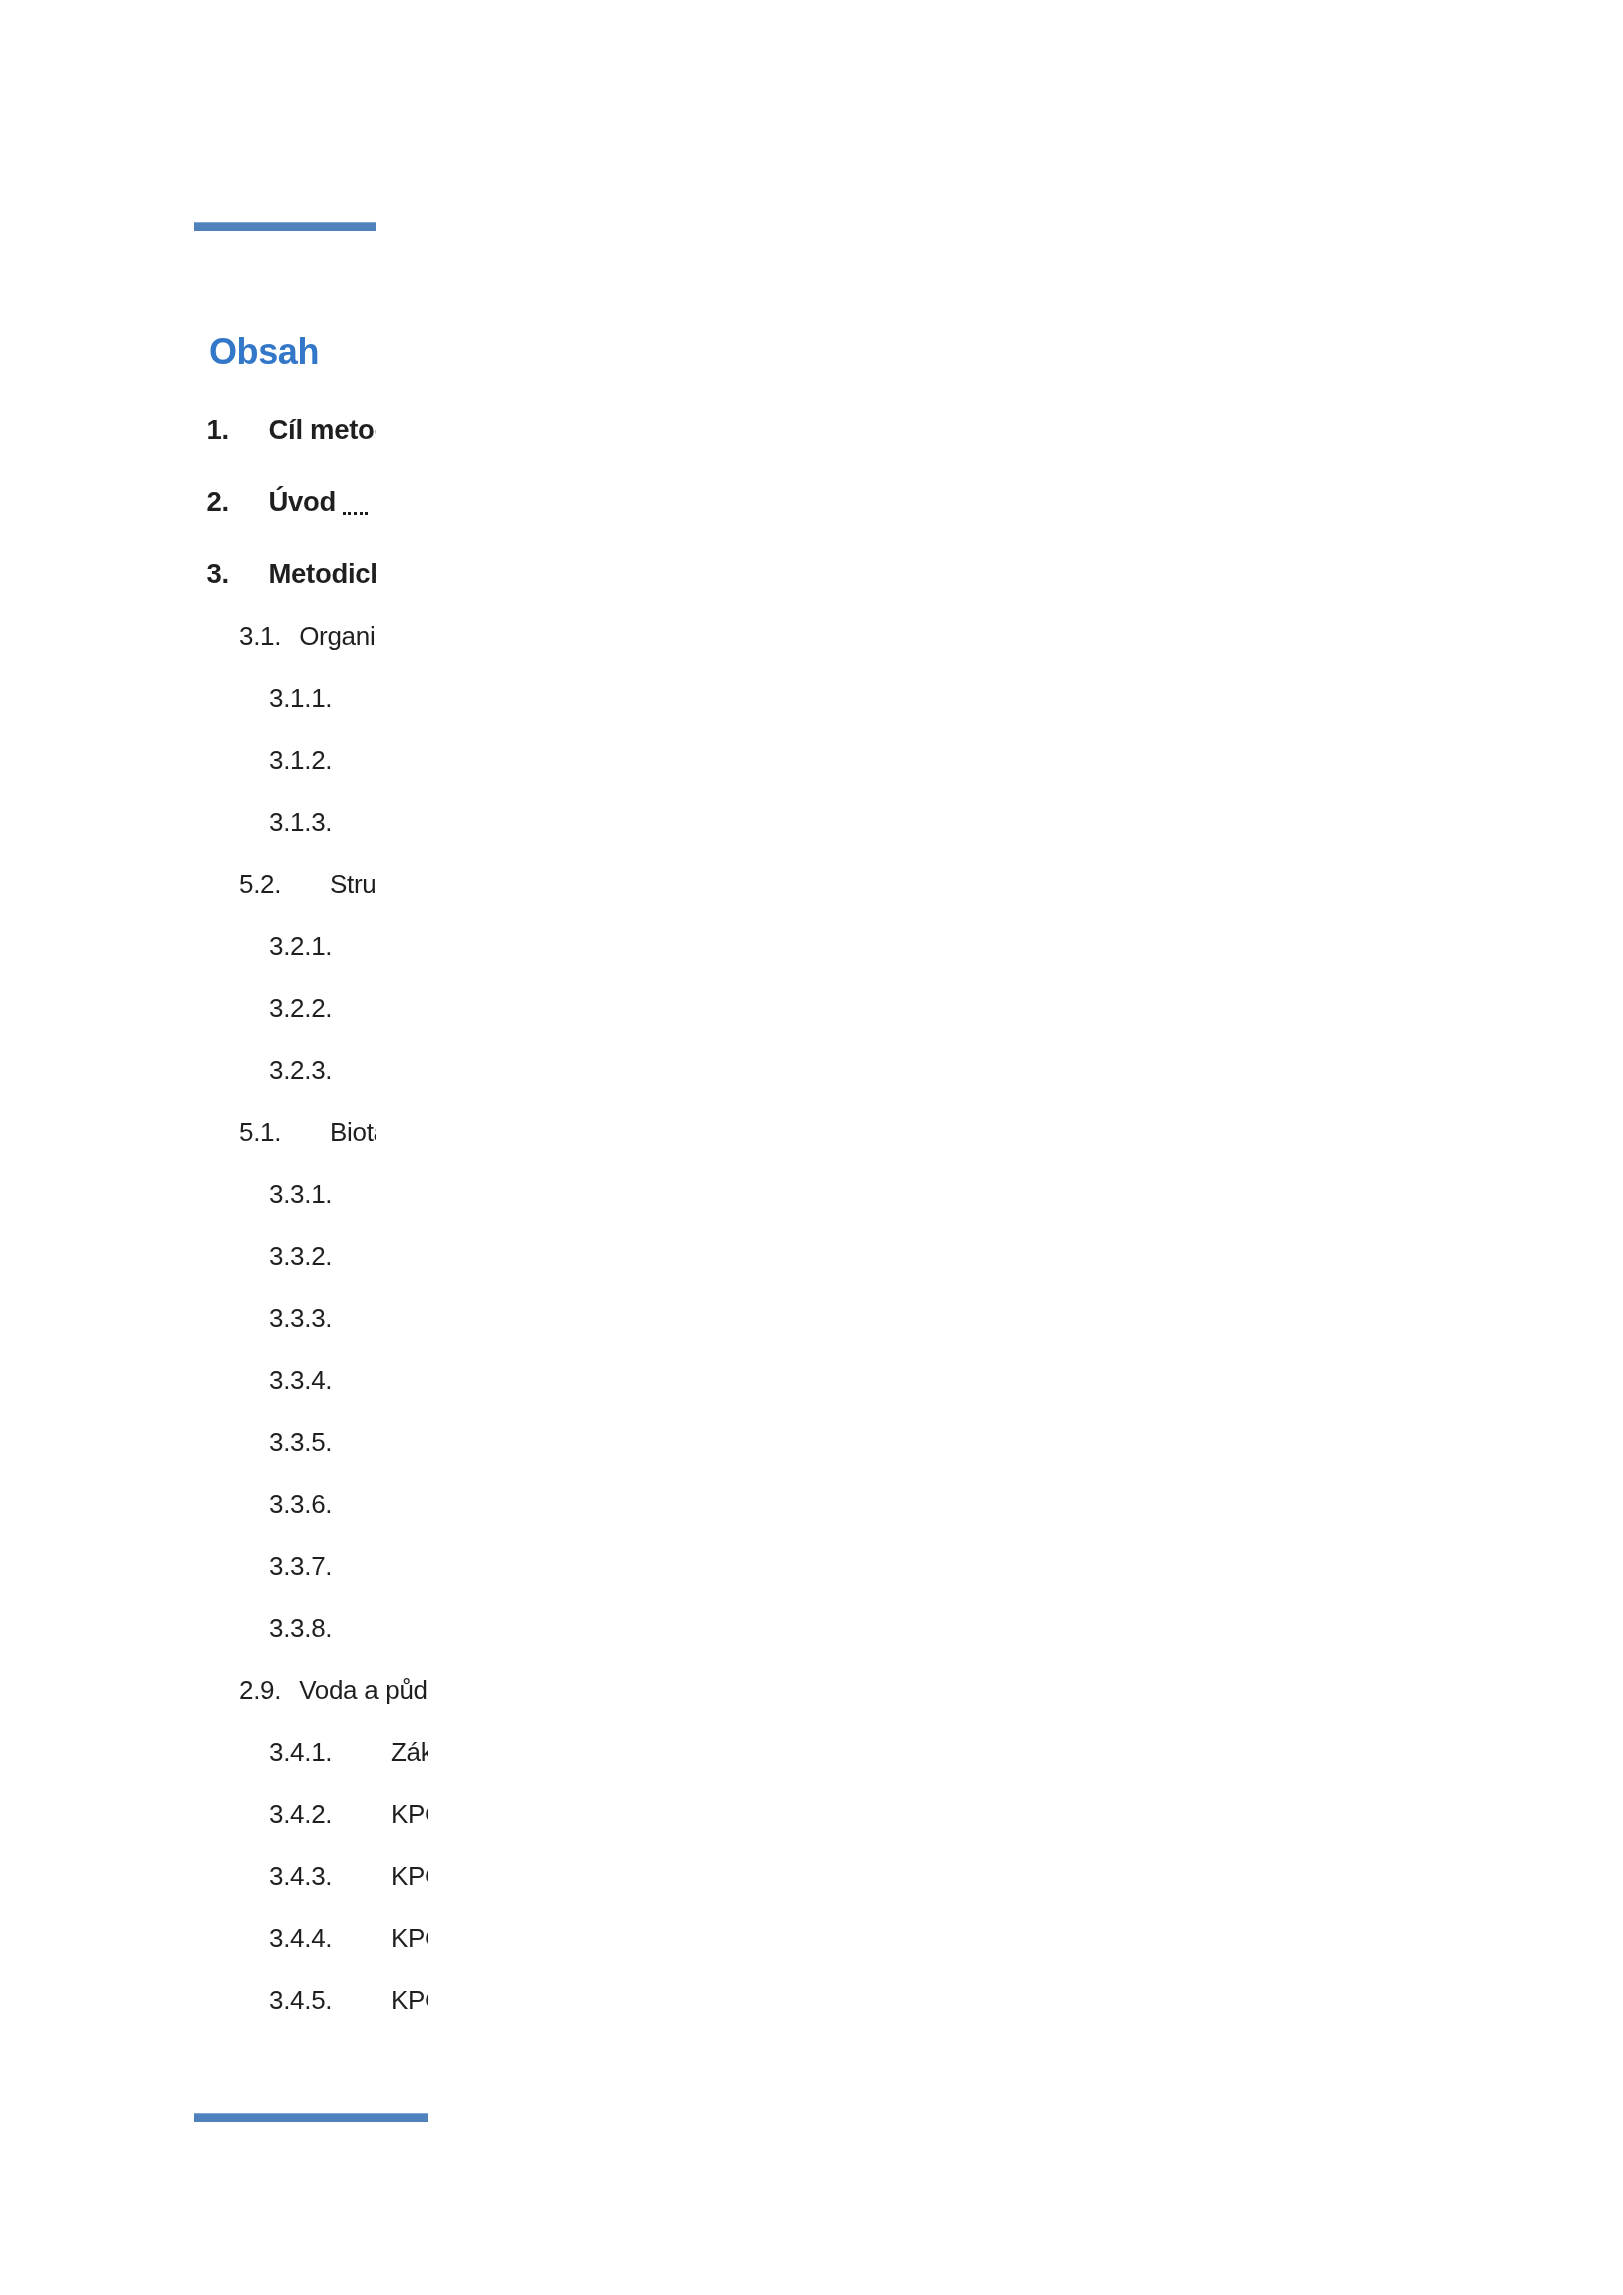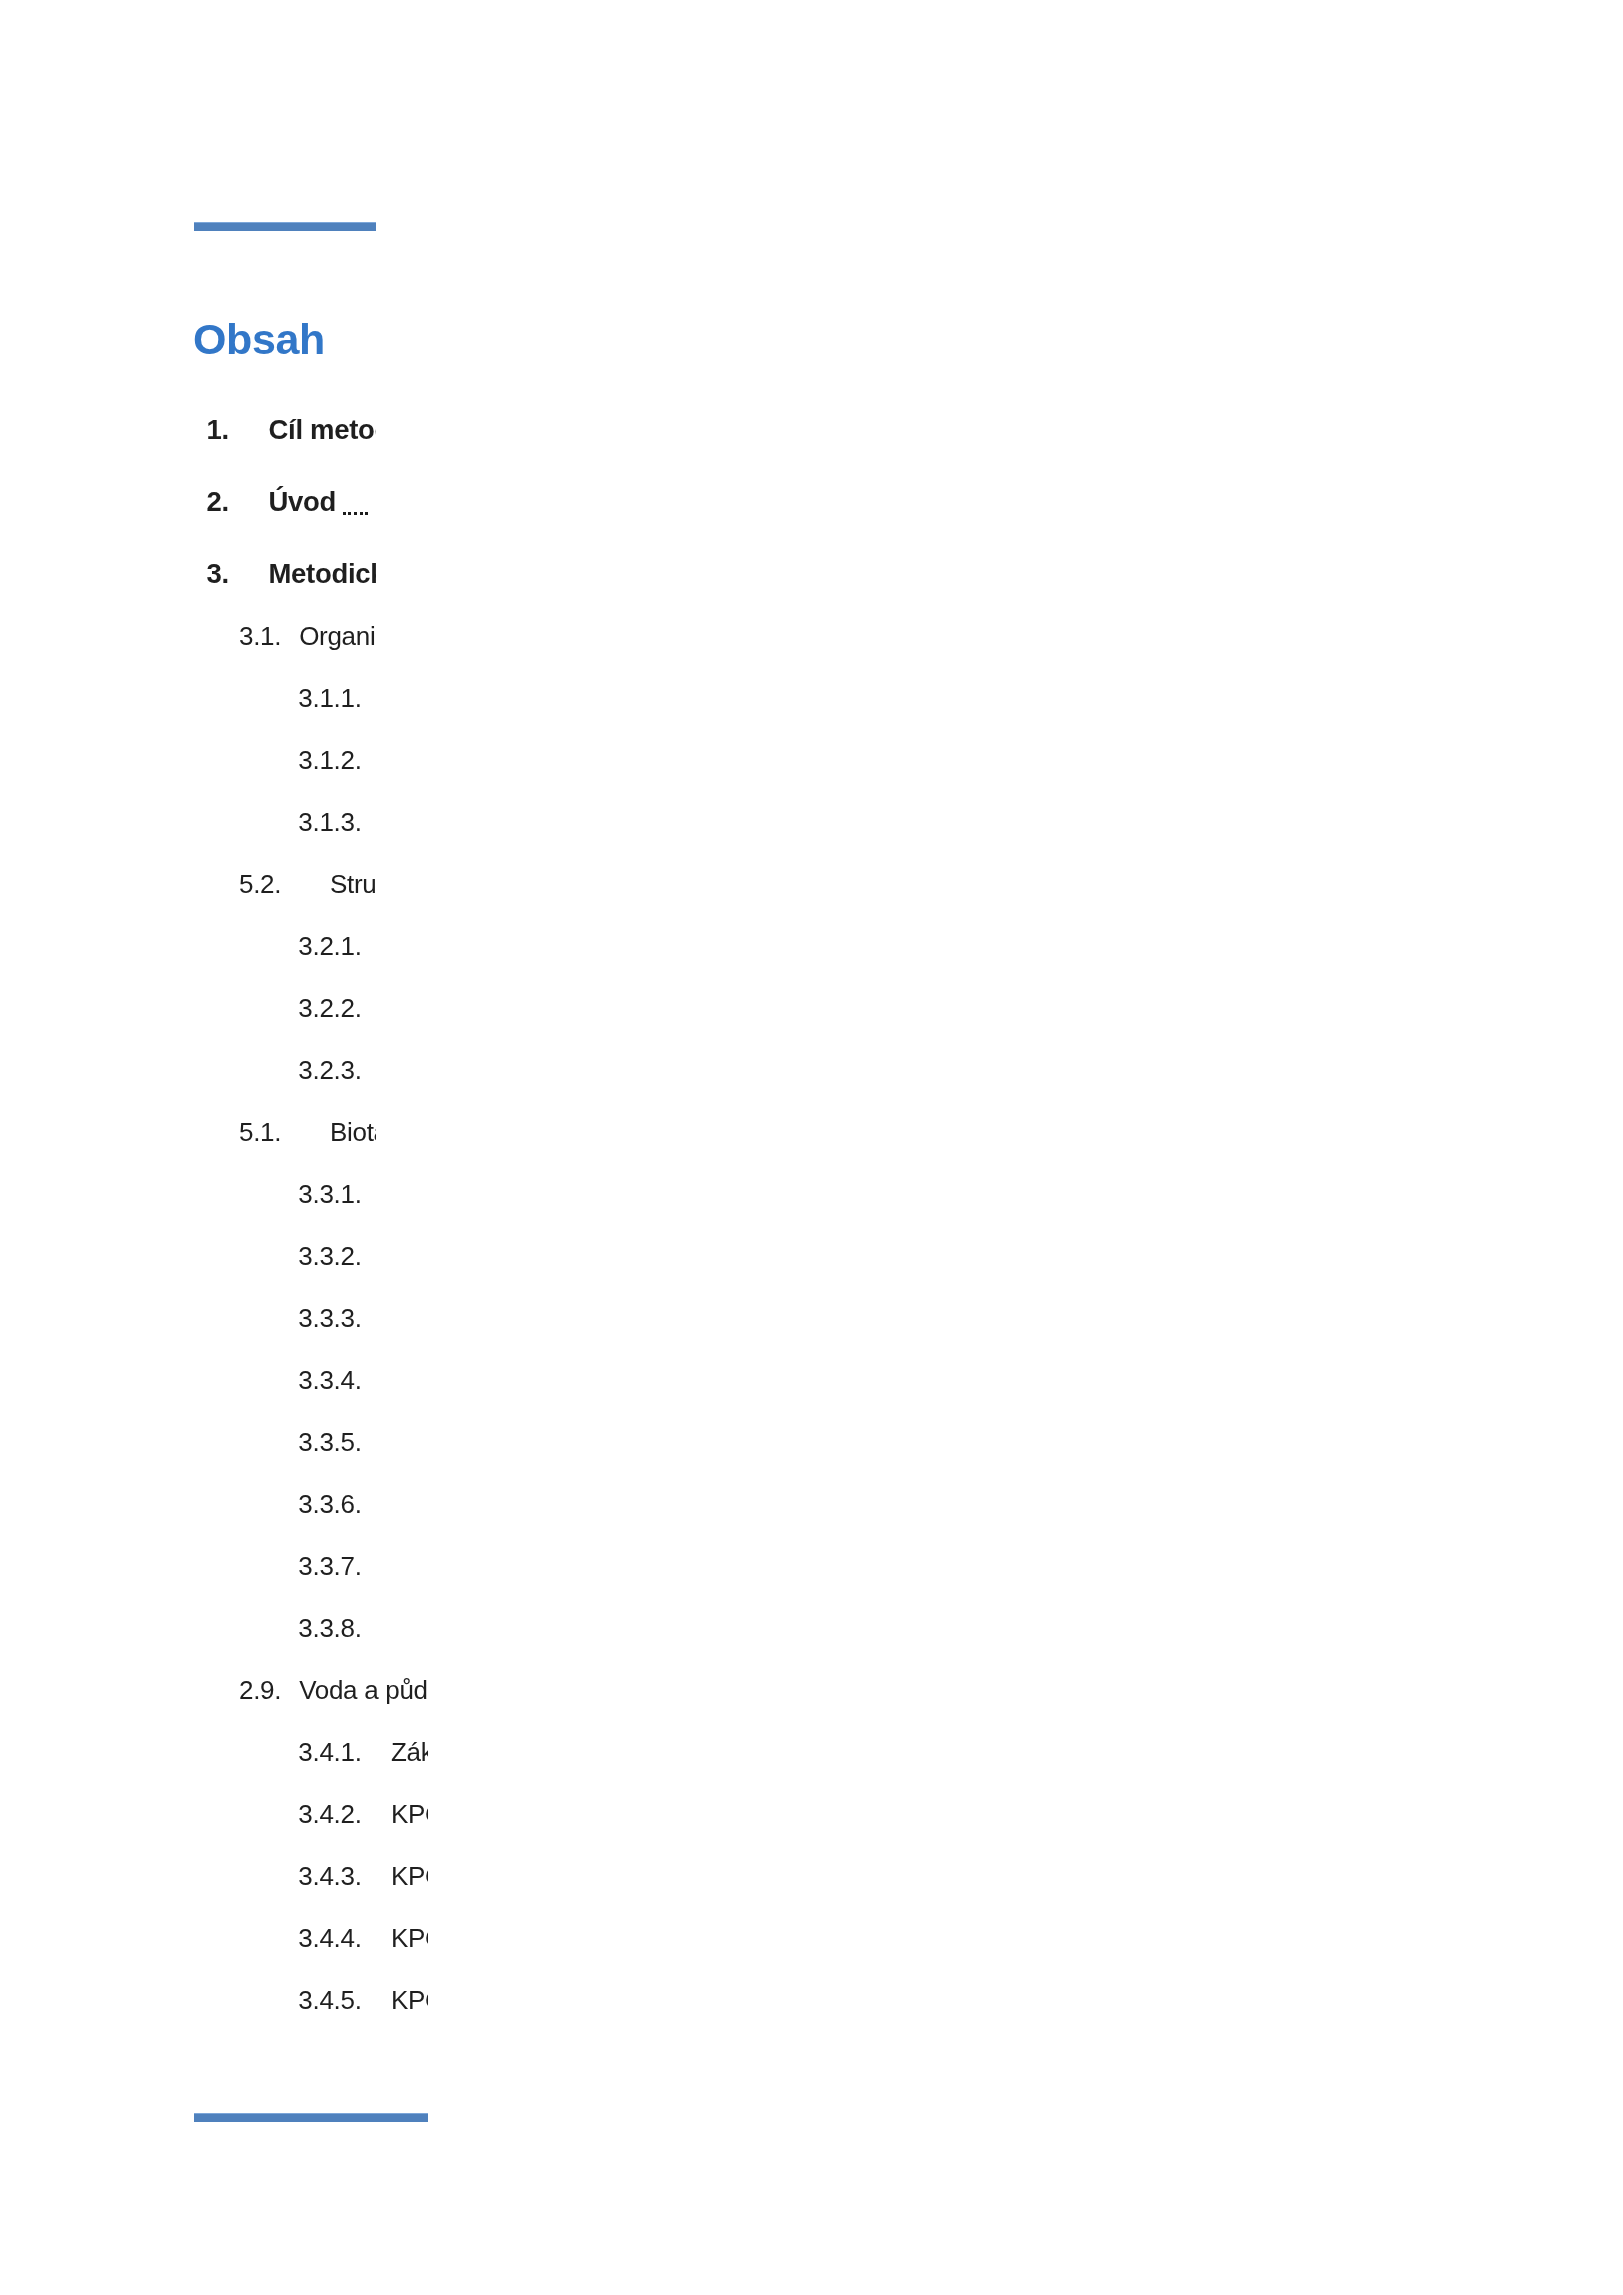--- a/index.html
+++ b/index.html
@@ -28,22 +28,22 @@
   .rule{
     position:absolute;left:194px;width:1295px;height:7.5px;
     background:#4f81bd;
     border-top:1.7px solid #7da7d9;
   }
   .rule.top{top:222px;}
   .rule.bottom{top:2113px;}
   
   .doc-title{
     position:absolute;top:315px;left:193px;
-    margin:0;
-    font-size:43px;font-weight:700;
+    margin:16px;
+    font-size:36px;font-weight:700;
     color:#3277c8;
     letter-spacing:-0.4px;
   }
   
   .toc{
     position:absolute;top:399px;left:194px;width:1295px;
   }
   .row{
     display:flex;align-items:center;
     height:62px;
@@ -70,21 +70,21 @@
     margin-top:10px;
   }
   .row.lvl1:first-child{margin-top:0;}
   .row.lvl1 .num{width:62px;}
   
   .row.lvl2{padding-left:45px;}
   .row.lvl2 .num{width:91px;}
   .row.lvl2.tight .num{width:auto;margin-right:18px;}
   
   .row.lvl3{padding-left:75px;}
-  .row.lvl3 .num{width:122px;text-align:center;}
+  .row.lvl3 .num{width:122px;}
 </style>
 </head>
 <body>
 
 <div class="page">
 
   <div class="logo">
     <svg class="logo-mark" width="132" height="67" viewBox="0 0 158 80" aria-hidden="true">
 
       <path d="M 50 13 A 29 29 0 1 0 50 67" fill="none" stroke="#2e4d7d" stroke-width="14"></path>

